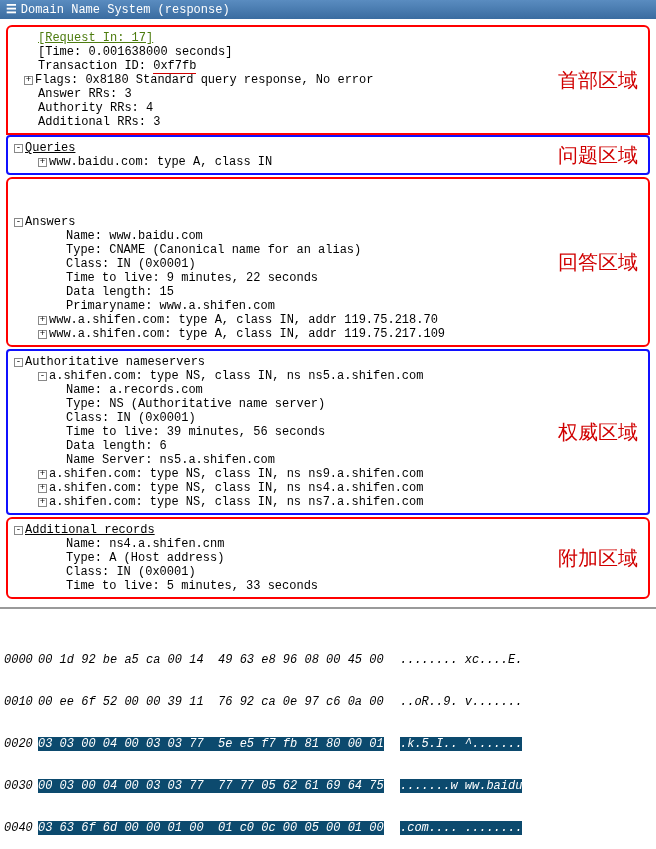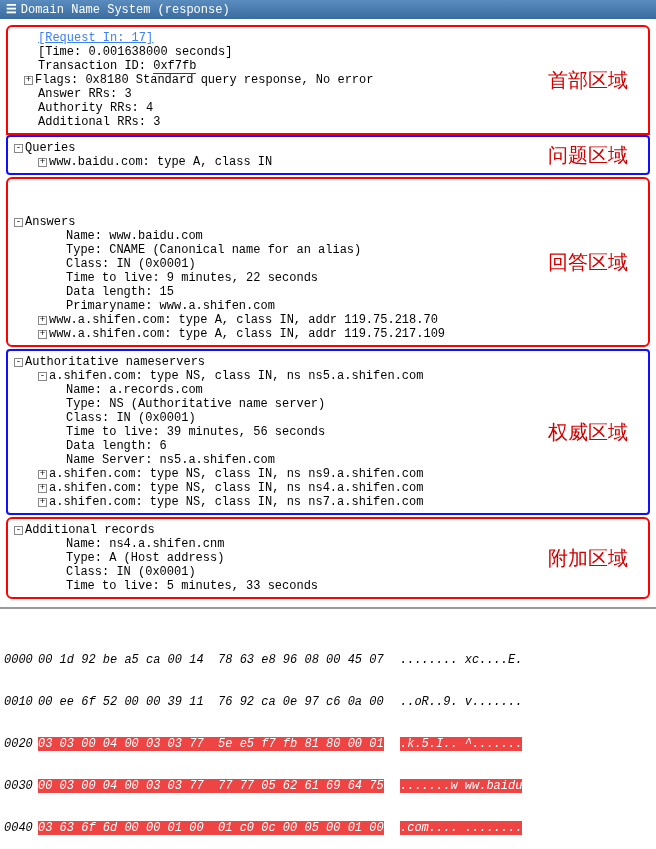--- a/index.html
+++ b/index.html
@@ -33,35 +33,35 @@
     padding: 4px 6px 4px 4px;
     position: relative;
   }
   .section-header { border: 2px solid red; border-bottom-left-radius: 0; border-bottom-right-radius: 0; }
   .section-queries { border: 2.5px solid #1010ff; margin-top: -2px; border-radius: 4px; }
   .section-answers { border: 2px solid red; margin-top: 2px; }
   .section-auth { border: 2.5px solid #1010ff; margin-top: 2px; border-radius: 4px; }
   .section-addl { border: 2px solid red; margin-top: 2px; }
   .label-cn {
     position: absolute;
-    right: 20px;
+    right: 10px;
     color: #d00000;
     font-family: "Microsoft YaHei","SimSun",sans-serif;
     font-size: 20px;
     font-weight: normal;
     top: 50%;
     transform: translateY(-50%);
   }
   .line {
     white-space: pre;
     color: #000;
     line-height: 14px;
     padding-left: 12px;
   }
-  .line .link { color: #3b82f6; text-decoration: underline; }
+  .line .link { color: #4d7c0f; text-decoration: underline; }
   .toggle-box {
     display: inline-block;
     width: 9px;
     height: 9px;
     border: 1px solid #888;
     background: #fff;
     font-size: 9px;
     line-height: 7px;
     text-align: center;
     vertical-align: 1px;
@@ -77,21 +77,21 @@
     padding: 2px 4px 4px 4px;
     white-space: pre;
     color: #000;
     line-height: 14px;
     position: relative;
   }
   .hex-row { display: flex; font-style: italic; }
   .hex-off { width: 34px; }
   .hex-bytes { width: 362px; }
   .hex-ascii { }
-  .hex-sel { background: #ef4444; color: #fff; }
+  .hex-sel { background: #0c4a6e; color: #fff; }
 </style>
 </head>
 <body>
 
 <div class="titlebar">
   <span class="toggle">☰</span>
   <span>Domain Name System (response)</span>
 </div>
 
 <div class="content-pane">
@@ -102,21 +102,21 @@
     <div class="line ind1">[Time: 0.001638000 seconds]</div>
     <div class="line ind1"><span>Transaction ID: </span><span class="txid-underline">0xf7fb</span>   </div>
     <div class="line ind0"><span class="toggle-box">+</span><span>Flags: 0x8180 Standard query response, No error</span></div>
     <div class="line ind1">Answer RRs: 3</div>
     <div class="line ind1">Authority RRs: 4</div>
     <div class="line ind1">Additional RRs: 3</div>
   </div>
 
   <div class="section-box section-queries">
     <span class="label-cn">问题区域</span>
-    <div class="line" style="padding-left:2px;"><span class="toggle-box">-</span><span>Queries</span></div>
+    <div class="line" style="padding-left:2px;text-decoration:underline;"><span class="toggle-box">-</span><span>Queries</span></div>
     <div class="line ind1"><span class="toggle-box">+</span><span>www.baidu.com: type A, class IN</span></div>
   </div>
 
   <div class="section-box section-answers">
     <span class="label-cn">回答区域</span>
     <div class="line" style="padding-left:2px;margin-top:32px;"><span class="toggle-box">-</span><span>Answers</span></div>
     <div class="line ind3">Name: www.baidu.com</div>
     <div class="line ind3">Type: CNAME (Canonical name for an alias)</div>
     <div class="line ind3">Class: IN (0x0001)</div>
     <div class="line ind3">Time to live: 9 minutes, 22 seconds</div>
@@ -136,31 +136,31 @@
     <div class="line ind3">Time to live: 39 minutes, 56 seconds</div>
     <div class="line ind3">Data length: 6</div>
     <div class="line ind3">Name Server: ns5.a.shifen.com</div>
     <div class="line ind1"><span class="toggle-box">+</span><span>a.shifen.com: type NS, class IN, ns ns9.a.shifen.com</span></div>
     <div class="line ind1"><span class="toggle-box">+</span><span>a.shifen.com: type NS, class IN, ns ns4.a.shifen.com</span></div>
     <div class="line ind1"><span class="toggle-box">+</span><span>a.shifen.com: type NS, class IN, ns ns7.a.shifen.com</span></div>
   </div>
 
   <div class="section-box section-addl">
     <span class="label-cn">附加区域</span>
-    <div class="line" style="padding-left:2px;"><span class="toggle-box">-</span><span>Additional records</span></div>
+    <div class="line" style="padding-left:2px;text-decoration:underline;"><span class="toggle-box">-</span><span>Additional records</span></div>
     <div class="line ind3">Name: ns4.a.shifen.cnm</div>
     <div class="line ind3">Type: A (Host address)</div>
     <div class="line ind3">Class: IN (0x0001)</div>
     <div class="line ind3">Time to live: 5 minutes, 33 seconds</div>
   </div>
 </div>
 
 <div class="hex-pane">
   
-  <div class="hex-row"><span class="hex-off">0000</span><span class="hex-bytes">00 1d 92 be a5 ca 00 14  78 63 e8 96 08 00 45 07</span><span class="hex-ascii">........ xc....E.</span></div>
+  <div class="hex-row"><span class="hex-off">0000</span><span class="hex-bytes">00 1d 92 be a5 ca 00 14  49 63 e8 96 08 00 45 00</span><span class="hex-ascii">........ xc....E.</span></div>
   <div class="hex-row"><span class="hex-off">0010</span><span class="hex-bytes">00 ee 6f 52 00 00 39 11  76 92 ca 0e 97 c6 0a 00</span><span class="hex-ascii">..oR..9. v.......</span></div>
   <div class="hex-row"><span class="hex-off">0020</span><span class="hex-bytes"><span class="hex-sel">03 03 00 04 00 03 03 77  5e e5 f7 fb 81 80 00 01</span></span><span class="hex-ascii"><span class="hex-sel">.k.5.I.. ^.......</span></span></div>
   <div class="hex-row"><span class="hex-off">0030</span><span class="hex-bytes"><span class="hex-sel">00 03 00 04 00 03 03 77  77 77 05 62 61 69 64 75</span></span><span class="hex-ascii"><span class="hex-sel">.......w ww.baidu</span></span></div>
   <div class="hex-row"><span class="hex-off">0040</span><span class="hex-bytes"><span class="hex-sel">03 63 6f 6d 00 00 01 00  01 c0 0c 00 05 00 01 00</span></span><span class="hex-ascii"><span class="hex-sel">.com.... ........</span></span></div>
   
   
   
   
   
   

